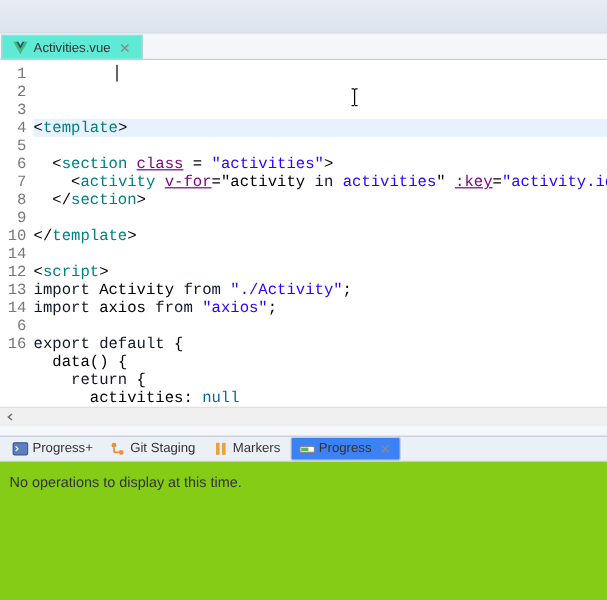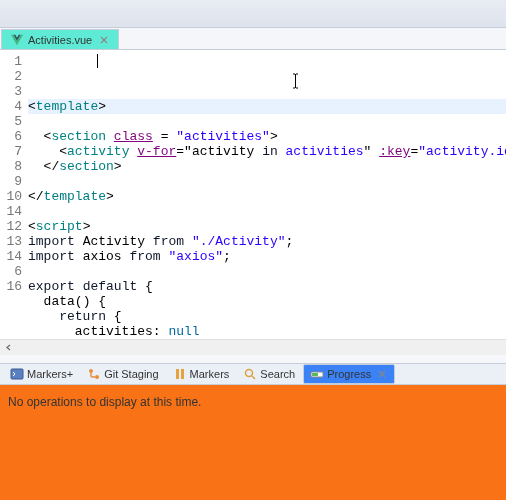--- a/index.html
+++ b/index.html
@@ -144,21 +144,21 @@
     .btab-icon {
       width: 14px;
       height: 14px;
       display: flex;
       align-items: center;
       justify-content: center;
       font-size: 10px;
     }
     .bottom-panel {
       flex: 1;
-      background: #f97316;
+      background: #84cc16;
       padding: 10px 8px;
       font-size: 12px;
       color: #333;
     }
   </style>
 </head>
 <body>
 
 <div class="top-bar"></div>
 
@@ -218,50 +218,41 @@
 <div style="height:8px;background:#f5f7fb;"></div>
 
 <div class="bottom-tabs" id="btabs">
     <div class="btab">
       <span class="btab-icon">
         <svg width="14" height="12" viewBox="0 0 14 12">
           <rect x="1" y="1" width="12" height="10" rx="1" fill="#5b7fbf" stroke="#3a5a94"></rect>
           <path d="M3 4 L5 6 L3 8" stroke="#fff" fill="none"></path>
         </svg>
       </span>
-      <span>Markers+</span>
+      <span>Progress+</span>
     </div>
     <div class="btab">
       <span class="btab-icon">
         <svg width="14" height="14" viewBox="0 0 14 14">
           <circle cx="4" cy="4" r="2" fill="#e98f3a"></circle>
           <circle cx="10" cy="10" r="2" fill="#e98f3a"></circle>
           <path d="M4 6 V9 Q4 10 5 10 H8" stroke="#e98f3a" fill="none" stroke-width="1.5"></path>
         </svg>
       </span>
       <span>Git Staging</span>
     </div>
     <div class="btab">
       <span class="btab-icon">
         <svg width="14" height="14" viewBox="0 0 14 14">
           <rect x="3" y="2" width="3" height="10" fill="#e6a23c"></rect>
           <rect x="8" y="2" width="3" height="10" fill="#e6a23c"></rect>
         </svg>
       </span>
       <span>Markers</span>
     </div>
-    <div class="btab">
-      <span class="btab-icon">
-        <svg width="14" height="14" viewBox="0 0 14 14">
-          <circle cx="6" cy="6" r="3.5" fill="none" stroke="#d9a441" stroke-width="1.5"></circle>
-          <path d="M9 9 L12 12" stroke="#d9a441" stroke-width="1.5"></path>
-        </svg>
-      </span>
-      <span>Search</span>
-    </div>
     <div class="btab active">
       <span class="btab-icon">
         <svg width="14" height="12" viewBox="0 0 14 12">
           <rect x="1" y="4" width="12" height="5" rx="1" fill="#fff" stroke="#888"></rect>
           <rect x="2" y="5" width="6" height="3" fill="#5cb85c"></rect>
         </svg>
       </span>
       <span>Progress</span>
       <span class="tab-close">
         <svg width="8" height="8" viewBox="0 0 8 8">

